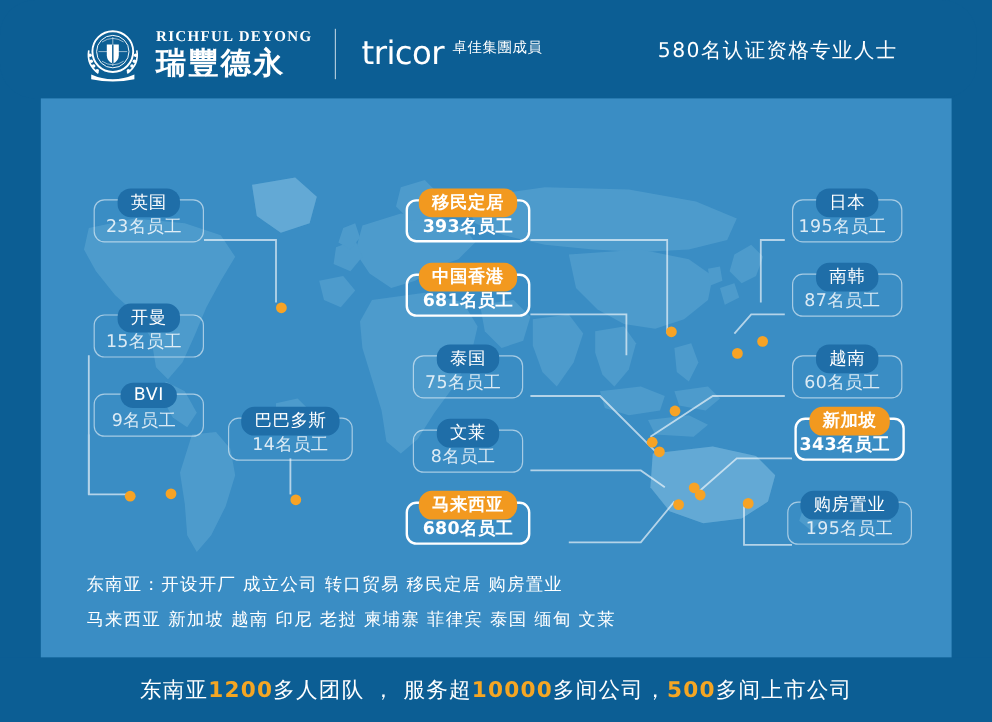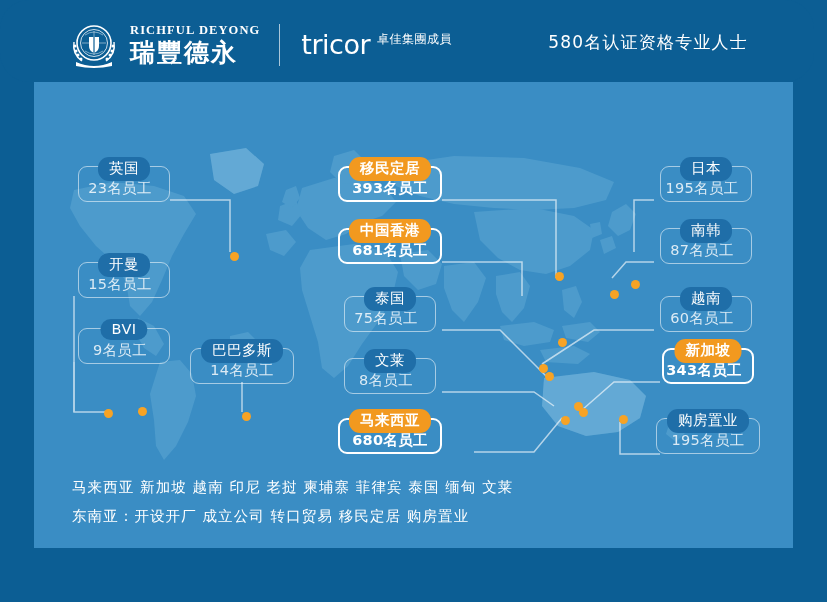--- a/index.html
+++ b/index.html
@@ -411,20 +411,25 @@
       <div class="lb-name">新加坡</div>
     </div>
 
     <div class="label-box wide" style="left:622px; top:327px;">
       <div class="lb-body"></div>
       <div class="lb-count">195名员工</div>
       <div class="lb-name">购房置业</div>
     </div>
 
     <div id="panel-notes">
+      <div class="note-line">东南亚：开设开厂  成立公司  转口贸易  移民定居  购房置业</div>
       <div class="note-line">马来西亚  新加坡  越南  印尼  老挝  柬埔寨  菲律宾  泰国  缅甸  文莱</div>
-      <div class="note-line">东南亚：开设开厂  成立公司  转口贸易  移民定居  购房置业</div>
     </div>
 
   </div>
 
+  <div id="bottom-bar">
+    <div id="bottom-text">
+      <span>东南亚</span><b>1200</b><span>多人团队 ，  服务超</span><b>10000</b><span>多间公司，</span><b>500</b><span>多间上市公司</span>
+    </div>
+  </div>
 
 </div>
 
 </body></html>

